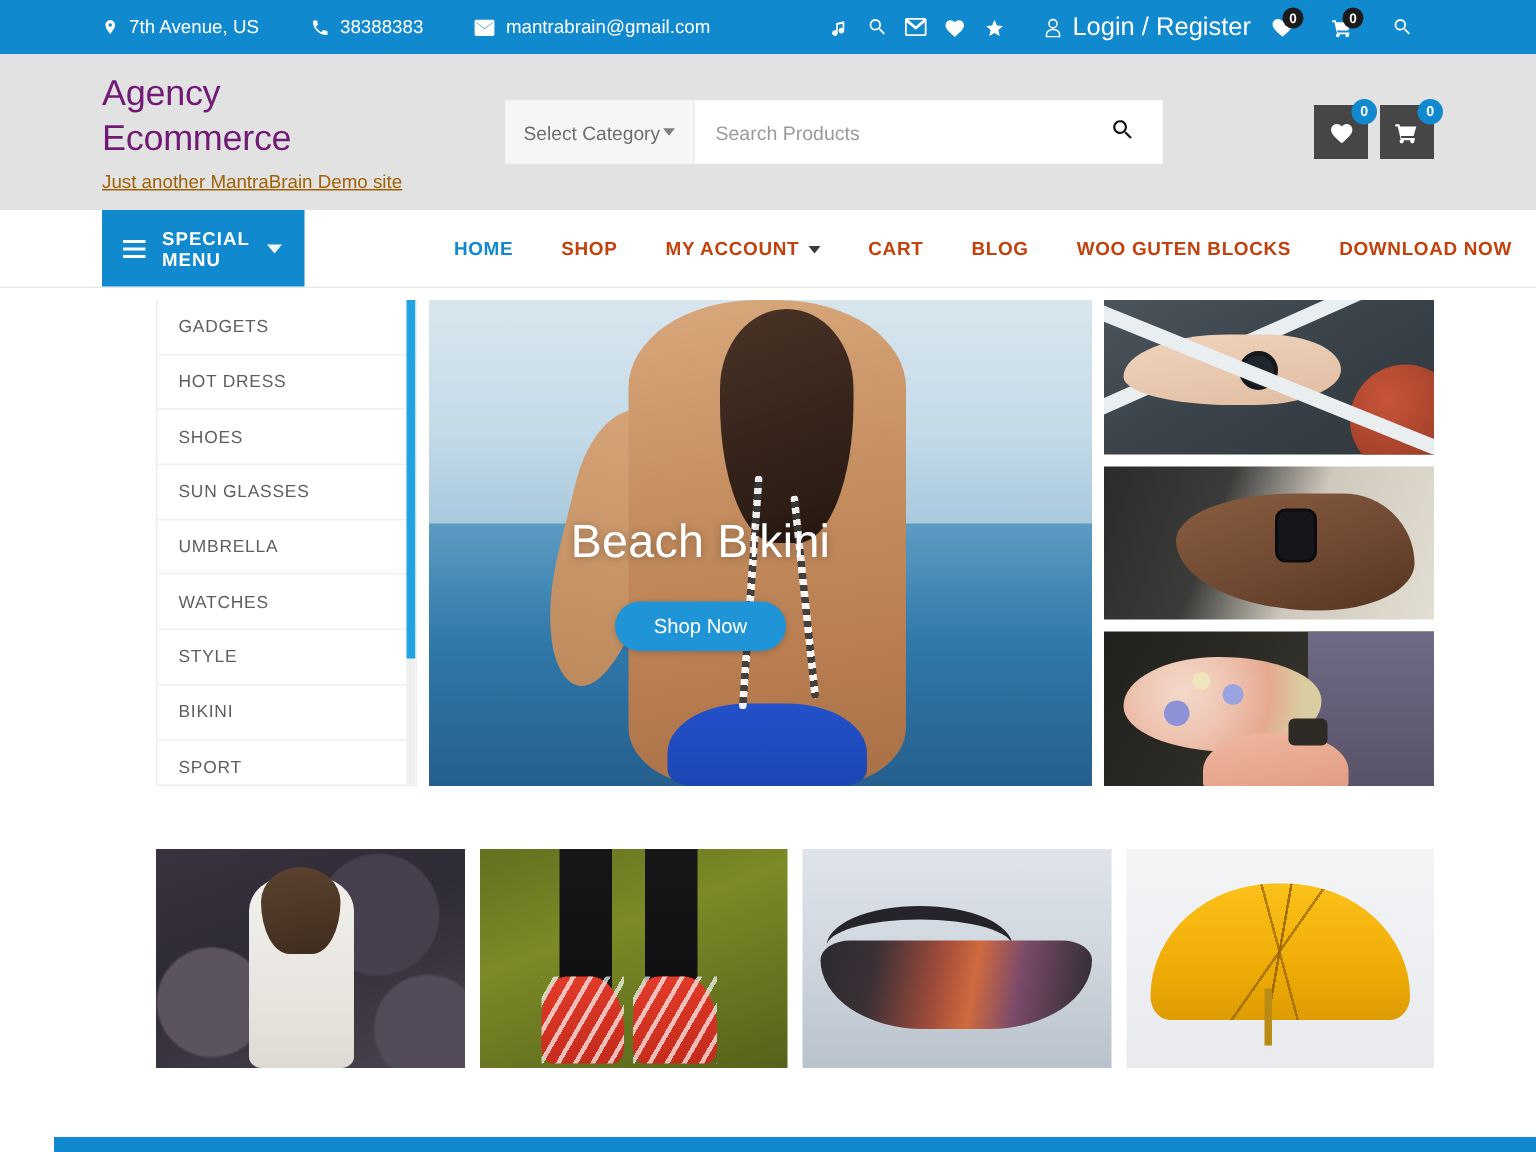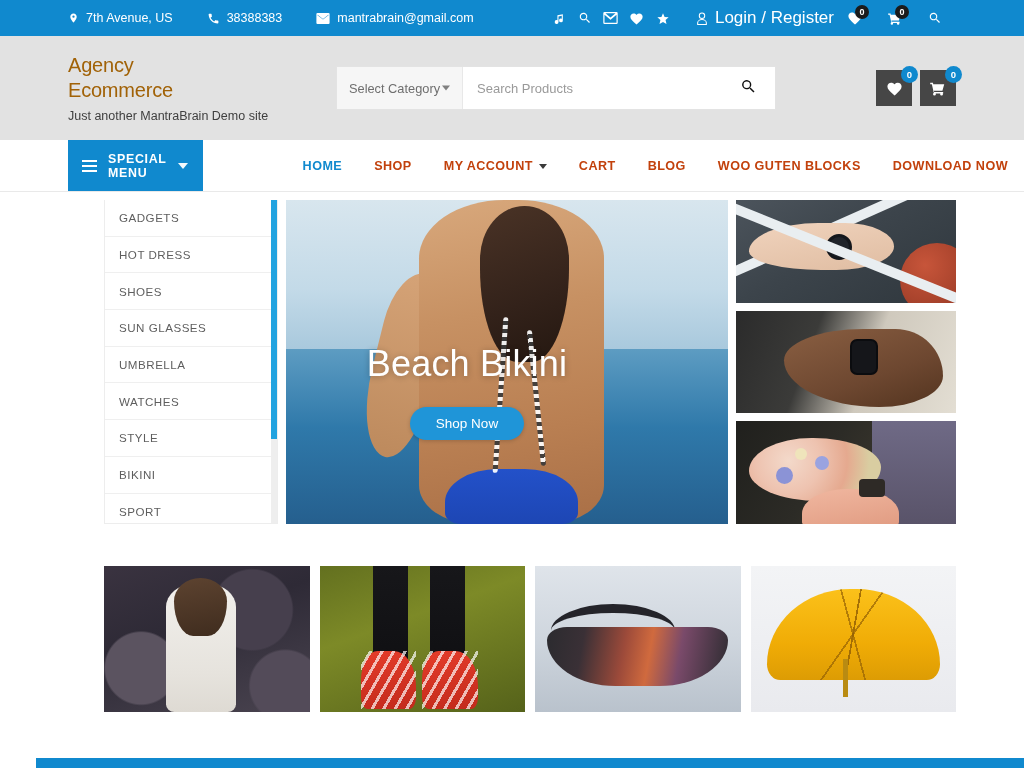--- a/index.html
+++ b/index.html
@@ -69,30 +69,31 @@
   .header {
     height: 104px;
     background: #e2e2e2;
     display: flex;
     align-items: center;
     padding: 0 68px;
     position: relative;
   }
   .brand { width: 266px; }
   .brand-title {
-    font-size: 20px;
+    font-size: 24px;
     font-weight: 400;
-    color: #a16207;
+    color: #701a75;
     line-height: 1.22;
     letter-spacing: -.2px;
   }
   .brand-tag {
     font-size: 12.5px;
-    color: #404040;
+    color: #a16207;
     margin-top: 7px;
+    text-decoration: underline;
   }
 
   .searchwrap {
     display: flex;
     align-items: stretch;
     height: 44px;
     width: 440px;
     margin-left: 2px;
     background: #ffffff;
     border: 1px solid #e3e3e3;
@@ -330,21 +331,21 @@
     opacity:.92;
   }
   .slide-cap {
     position: absolute;
     left: 0; right: 0;
     top: 44%;
     text-align: center;
     padding: 0 20px;
   }
   .slide-title {
-    font-size: 36px;
+    font-size: 31px;
     font-weight: 400;
     color: #ffffff;
     text-shadow: 0 1px 6px rgba(0,0,0,.28);
     letter-spacing: .2px;
     margin-left: -80px;
   }
   .shop-now {
     display: inline-block;
     margin-top: 22px;
     margin-left: -80px;

